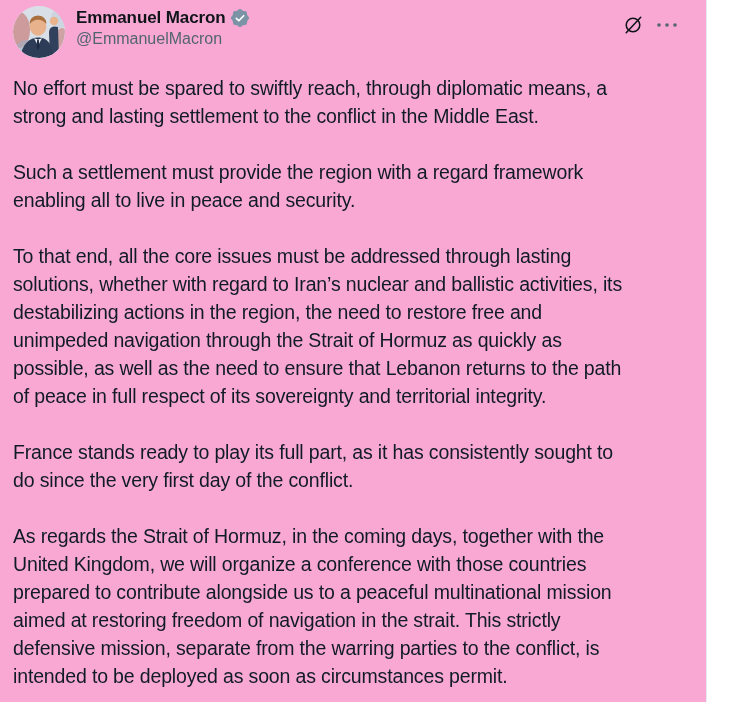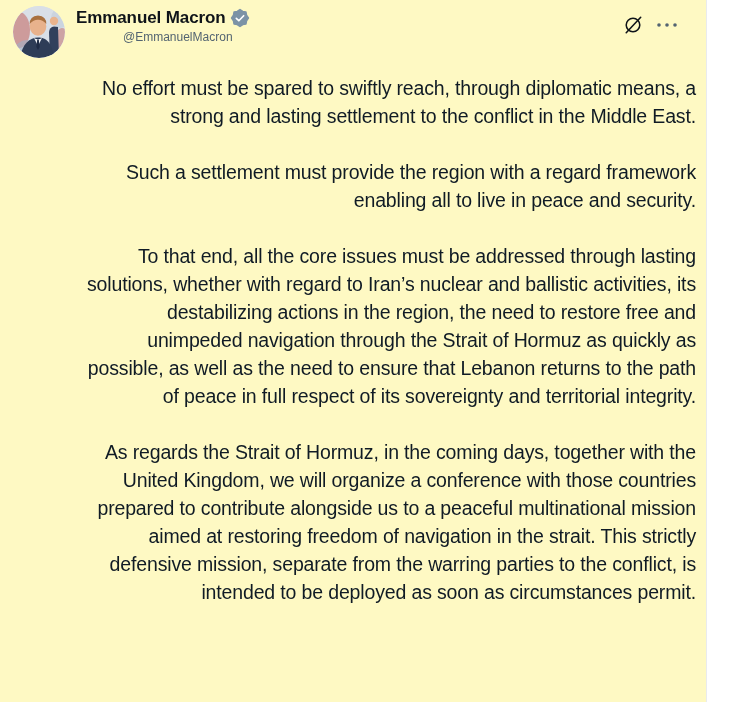--- a/index.html
+++ b/index.html
@@ -2,21 +2,21 @@
 <html><head>
 <meta charset="utf-8">
 <style>
   * { box-sizing: border-box; margin: 0; padding: 0; }
   html, body { width: 730px; height: 702px; background: #ffffff; }
   body { font-family: "Liberation Sans", sans-serif; color: #0f1419; overflow: hidden; }
 
   .tweet-card {
     width: 707px;
     height: 702px;
-    background: #fef9c3;
+    background: #f9a8d4;
     border-right: 1px solid #e9ebee;
     position: relative;
   }
 
   
   .header {
     display: flex;
     align-items: flex-start;
     padding: 6px 10px 0 13px;
     height: 58px;
@@ -45,25 +45,24 @@
   }
   .display-name {
     font-size: 17px;
     font-weight: 700;
     color: #0f1419;
     letter-spacing: -0.1px;
     cursor: pointer;
   }
   .badge { width: 20px; height: 20px; display: inline-flex; }
   .handle {
-    font-size: 12px;
+    font-size: 16px;
     color: #536471;
     margin-top: 2px;
     cursor: pointer;
-    margin-left: 47px;
   }
 
   .header-actions {
     margin-left: auto;
     display: flex;
     align-items: center;
     gap: 12px;
     padding-top: 8px;
     padding-right: 18px;
   }
@@ -72,21 +71,20 @@
     border: none;
     padding: 0;
     cursor: pointer;
     display: inline-flex;
     align-items: center;
   }
 
   
   .tweet-body {
     padding: 16px 10px 0 13px;
-    text-align: right;
   }
   .tweet-body p {
     font-size: 19.5px;
     line-height: 28px;
     letter-spacing: -0.15px;
     color: #101b25;
     white-space: pre-line;
     margin-bottom: 28px;
   }
 </style>
@@ -158,20 +156,22 @@
     <p>No effort must be spared to swiftly reach, through diplomatic means, a
 strong and lasting settlement to the conflict in the Middle East.</p>
     <p>Such a settlement must provide the region with a regard framework
 enabling all to live in peace and security.</p>
     <p>To that end, all the core issues must be addressed through lasting
 solutions, whether with regard to Iran’s nuclear and ballistic activities, its
 destabilizing actions in the region, the need to restore free and
 unimpeded navigation through the Strait of Hormuz as quickly as
 possible, as well as the need to ensure that Lebanon returns to the path
 of peace in full respect of its sovereignty and territorial integrity.</p>
+    <p>France stands ready to play its full part, as it has consistently sought to
+do since the very first day of the conflict.</p>
     <p>As regards the Strait of Hormuz, in the coming days, together with the
 United Kingdom, we will organize a conference with those countries
 prepared to contribute alongside us to a peaceful multinational mission
 aimed at restoring freedom of navigation in the strait. This strictly
 defensive mission, separate from the warring parties to the conflict, is
 intended to be deployed as soon as circumstances permit.</p>
   </div>
 
 </div>
 

